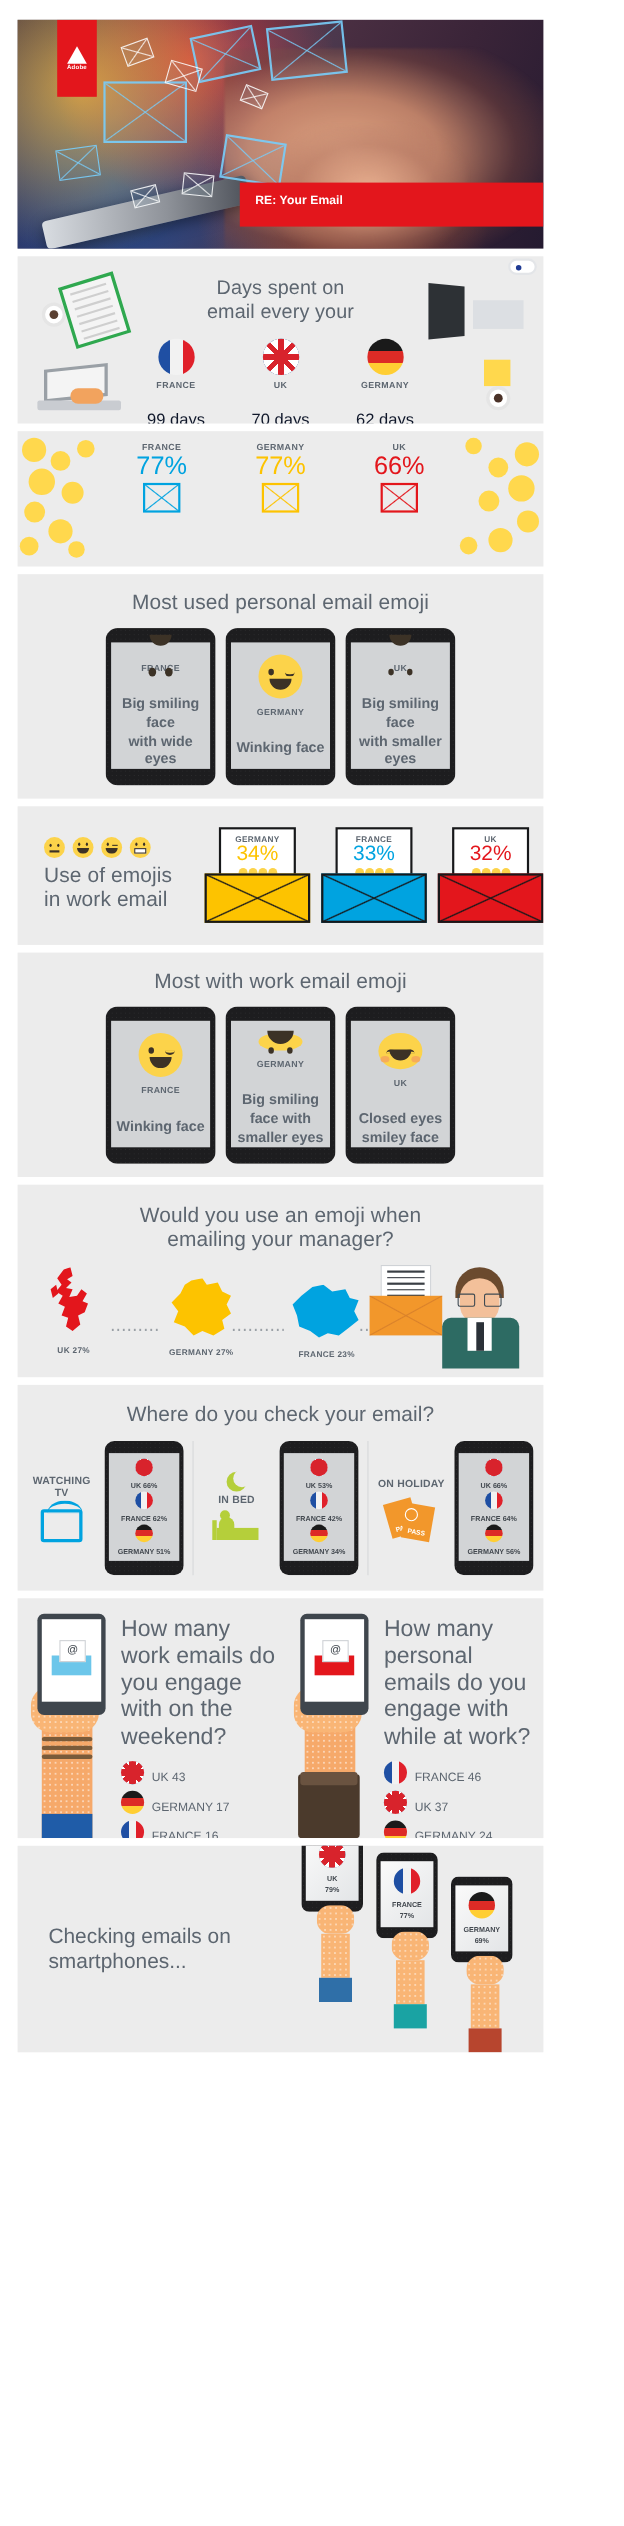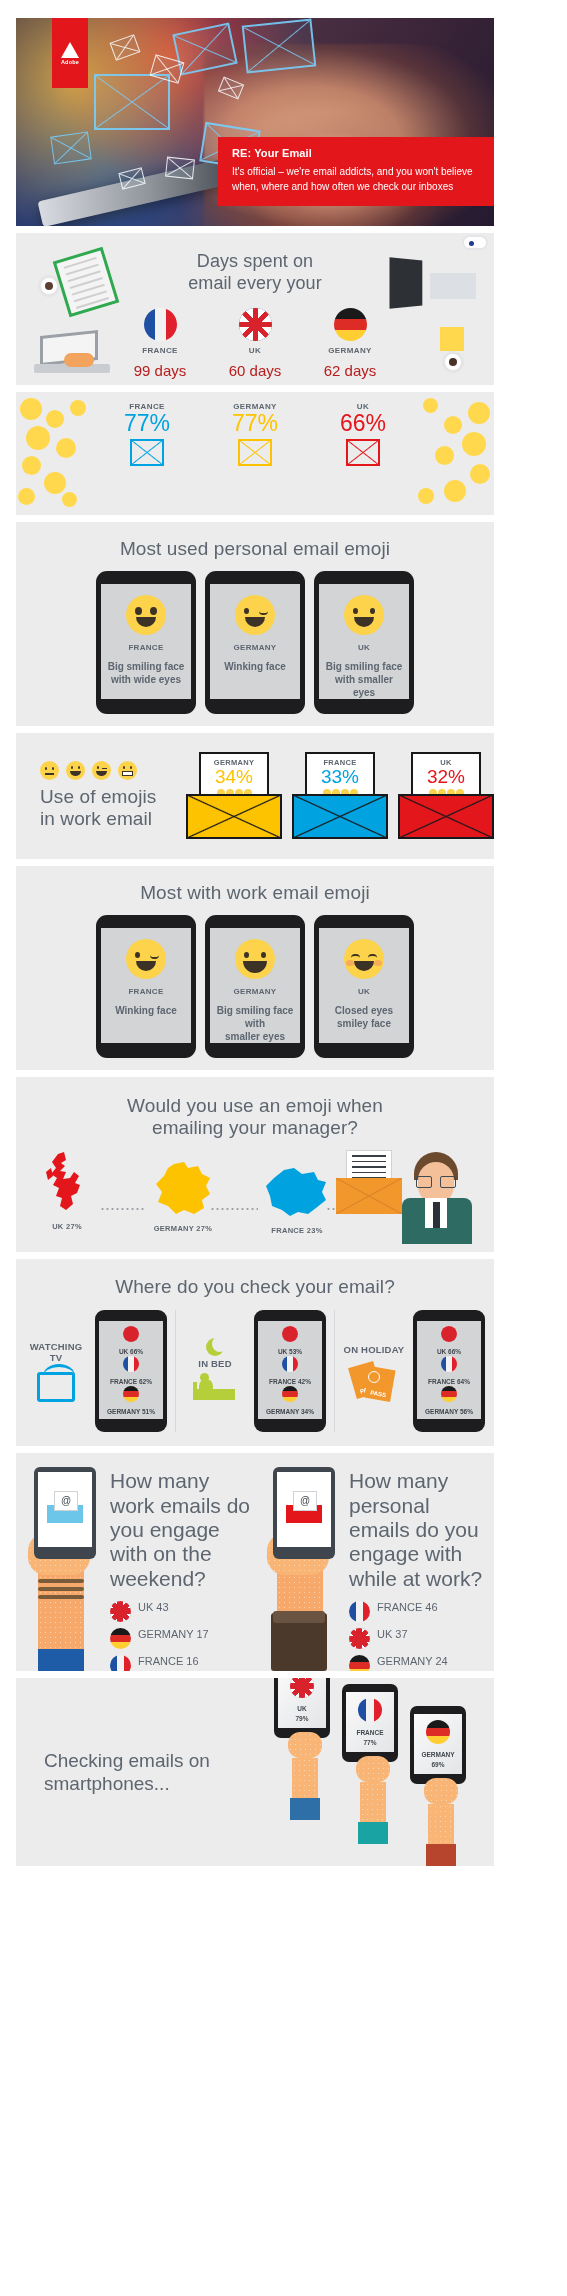--- a/index.html
+++ b/index.html
@@ -111,21 +111,21 @@
       linear-gradient(to right, transparent calc(50% - 6px), #fff calc(50% - 6px), #fff calc(50% + 6px), transparent calc(50% + 6px)),
       linear-gradient(to bottom, transparent calc(50% - 6px), #fff calc(50% - 6px), #fff calc(50% + 6px), transparent calc(50% + 6px));
   }
   .flag.uk .uk-cross {
     position:absolute; left:0;top:0;right:0;bottom:0; z-index:2;
     background:
       linear-gradient(to right, transparent calc(50% - 3px), #d8232c calc(50% - 3px), #d8232c calc(50% + 3px), transparent calc(50% + 3px)),
       linear-gradient(to bottom, transparent calc(50% - 3px), #d8232c calc(50% - 3px), #d8232c calc(50% + 3px), transparent calc(50% + 3px));
   }
   .ctry { font-size: 8px; font-weight: bold; color: #5d6670; letter-spacing: .4px; }
-  .days-val { font-size: 15px; color: #b91c1c; font-weight: 300; margin-top: 7px; }
+  .days-val { font-size: 15px; color: #0f172a; font-weight: 300; margin-top: 18px; }
   .notepad {
     position: absolute; left: 44px; top: 20px; width: 52px; height: 58px;
     background: #f4f4f4; border: 3px solid #2fa84f; transform: rotate(-17deg);
   }
   .notepad i { display:block; height:2px; background:#cfcfcf; margin: 5px 6px; }
   .coffee { position:absolute; left:22px; top:42px; width:22px; height:22px; border-radius:50%; background:#fff; border:3px solid #e5e5e5; }
   .coffee:after { content:""; position:absolute; left:4px; top:4px; right:4px; bottom:4px; border-radius:50%; background:#5a4032; }
   .coffee2 { position:absolute; right:30px; bottom:12px; width:22px; height:22px; border-radius:50%; background:#fff; border:3px solid #e5e5e5; }
   .coffee2:after { content:""; position:absolute; left:4px; top:4px; right:4px; bottom:4px; border-radius:50%; background:#4a3228; }
   .laptop { position:absolute; left:18px; bottom:8px; width:82px; height:42px; }
@@ -178,21 +178,21 @@
     border-bottom: 2px solid #3c3226; border-radius: 0 0 9px 9px; }
   .face .closed { position: absolute; top: 15px; width: 9px; height: 4px;
     border-top: 2px solid #3c3226; border-radius: 9px 9px 0 0; }
   .face .closed.l { left: 7px; } .face .closed.r { right: 7px; }
   .face .mouth { position: absolute; left: 50%; transform: translateX(-50%); bottom: 8px;
     width: 20px; height: 10px; background: #3c3226; border-radius: 0 0 20px 20px; }
   .face .mouth.wide { width: 24px; height: 12px; bottom: 6px; }
   .face .blush { position:absolute; width: 8px; height: 6px; border-radius:50%; background:#f5a55c; top: 21px; opacity:.85; }
   .face .blush.l { left: 2px; } .face .blush.r { right: 2px; }
   .phone-country { font-size: 8px; font-weight: bold; color: #5d6670; letter-spacing: .3px; }
-  .phone-desc { font-size: 10px; color: #5d6670; font-weight: bold; text-align: center; line-height: 1.3; margin-top: 8px; padding: 0 4px; }
+  .phone-desc { font-size: 13px; color: #5d6670; font-weight: bold; text-align: center; line-height: 1.3; margin-top: 20px; padding: 0 4px; }
 
   
   .work-env { height: 126px; display: flex; align-items: center; }
   .work-left { width: 210px; padding-left: 24px; }
   .work-emojis { display: flex; gap: 7px; margin-bottom: 6px; }
   .mini-face { width: 19px; height: 19px; border-radius: 50%; background: #fcd34a; position: relative; }
   .mini-face i { position: absolute; background: #3c3226; }
   .work-left .panel-title { text-align: left; font-size: 19px; line-height: 1.18; }
   .env-row { display: flex; gap: 10px; }
   .env-card { width: 96px; position: relative; }
@@ -287,21 +287,21 @@
     background-image: radial-gradient(rgba(255,255,255,.5) .7px, transparent .8px); background-size: 5px 5px; }
   .eh-palm { position:absolute; left:12px; top:80px; width:62px; height:42px; border-radius: 18px; background:#f9b575;
     background-image: radial-gradient(rgba(255,255,255,.45) .7px, transparent .8px); background-size: 5px 5px; }
   .eh-band { position:absolute; left:22px; width:46px; height:4px; background:#7a5b3a; border-radius:2px; }
   .eh-cuff { position:absolute; left:16px; bottom:0; width:56px; height:58px; background:#4b3a2c; border-radius:3px; }
   .eh-cuff2 { position:absolute; left:22px; bottom:0; width:46px; height:22px; background:#1f5ca8; }
   .eh-watch { position:absolute; left:18px; bottom:48px; width:52px; height:12px; background:#6a5340; border-radius:3px; }
   .engage-text { flex: 1; padding: 16px 4px 0 2px; }
   .engage-q { font-size: 21px; font-weight: 300; color: #5d6670; line-height: 1.16; }
   .engage-list { margin-top: 10px; }
-  .engage-li { display: flex; align-items: flex-start; gap: 7px; margin-bottom: 6px; }
+  .engage-li { display: flex; align-items: flex-end; gap: 7px; margin-bottom: 6px; }
   .engage-li .flag { width: 21px; height: 21px; margin: 0; }
   .engage-li span { font-size: 11px; color: #5d6670; }
 
   
   .smart { height: 188px; position: relative; }
   .smart-text { position: absolute; left: 28px; top: 72px; font-size: 19px; font-weight: 300; color: #5d6670; line-height: 1.2; width: 190px; }
   .sp-group { position: absolute; right: 22px; bottom: 0; display: flex; align-items: flex-end; gap: 6px; }
   .sp { position: relative; width: 62px; }
   .sp .body { width: 56px; background: #1d1d1f; border-radius: 7px; padding: 8px 4px 10px;
     background-image: radial-gradient(rgba(255,255,255,.07) .6px, transparent .7px); background-size: 4px 4px; }
@@ -339,21 +339,20 @@
     <div class="env sm wh" style="left:204px;top:62px;width:22px;height:16px;transform:rotate(22deg);"></div>
     <div class="env" style="left:228px;top:4px;width:70px;height:48px;transform:rotate(-6deg);"></div>
 
     <div class="adobe-logo">
       <div class="a-mark"></div>
       <div class="a-word">Adobe</div>
     </div>
 
     <div class="hero-caption">
       <h1>RE: Your Email</h1>
-      <p>It's official – we're email addicts, and you won't believe when, where and how often we check our inboxes</p>
     </div>
   </div>
 
   <div class="panel days">
     <div class="coffee"></div>
     <div class="notepad">
         <i></i>
         <i></i>
         <i></i>
         <i></i>
@@ -381,21 +380,21 @@
       <div class="days-item">
         <div class="flag fr"></div>
         <div class="ctry">FRANCE</div>
         <div class="days-val">99 days</div>
       </div>
       <div class="days-item">
         <div class="flag uk">
             <div class="uk-cross"></div>
           </div>
         <div class="ctry">UK</div>
-        <div class="days-val">60 days</div>
+        <div class="days-val">70 days</div>
       </div>
       <div class="days-item">
         <div class="flag de"></div>
         <div class="ctry">GERMANY</div>
         <div class="days-val">62 days</div>
       </div>
     </div>
   </div>
 
   <div class="panel emoji-pct">

